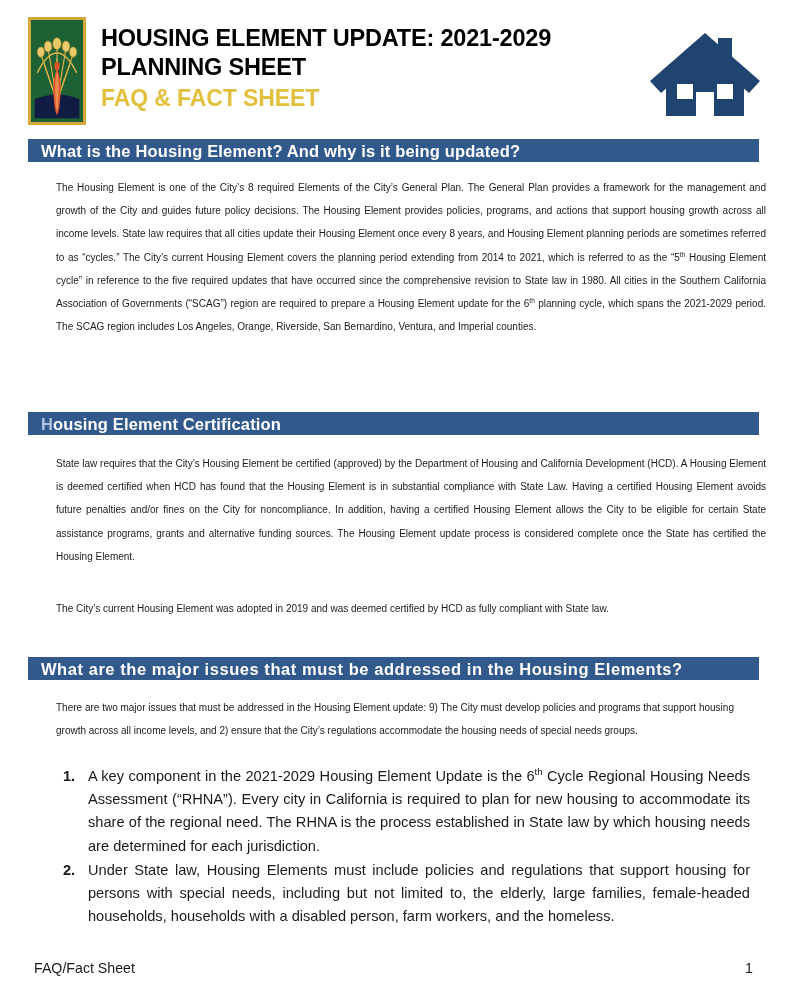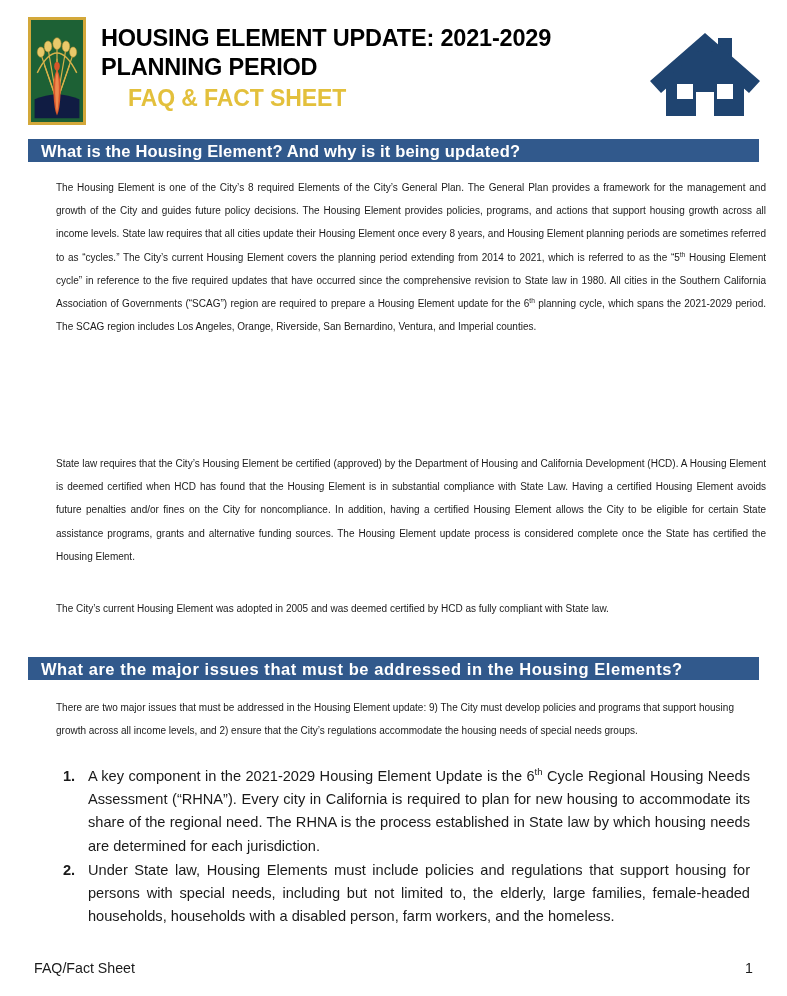--- a/index.html
+++ b/index.html
@@ -62,21 +62,20 @@
     white-space: nowrap;
   }
   .title-sub {
     font-size: 23px;
     font-weight: bold;
     color: #e3c03c;
     line-height: 30px;
     letter-spacing: -0.1px;
     margin-top: 1px;
     white-space: nowrap;
-    margin-left: 27px;
   }
 
   .house-icon {
     position: absolute;
     left: 646px;
     top: 24px;
     width: 118px;
     height: 100px;
   }
   .house-icon svg { display: block; width: 100%; height: 100%; }
@@ -202,21 +201,21 @@
         <path d="M29 52 Q24 62 25 78 Q26 96 29 101 Q32 96 33 78 Q34 62 29 52 Z" fill="#d8562a"></path>
         <path d="M29 54 Q26.5 63 27 78 Q27.6 93 29 98 Q30.4 93 31 78 Q31.5 63 29 54 Z" fill="#ef8a4e"></path>
 
         <ellipse cx="29" cy="49" rx="3.1" ry="4.4" fill="#d8562a"></ellipse>
         <path d="M29 44.5 L29 41" stroke="#d9b24a" stroke-width="1" fill="none"></path>
       </svg>
     </div>
 
     <div class="title-block">
       <div class="title-line1">HOUSING ELEMENT UPDATE: 2021-2029</div>
-      <div class="title-line2">PLANNING PERIOD</div>
+      <div class="title-line2">PLANNING SHEET</div>
       <div class="title-sub">FAQ &amp; FACT SHEET</div>
     </div>
 
     <div class="house-icon">
       <svg viewBox="0 0 118 100" aria-hidden="true">
         <g fill="#1f4470">
 
           <rect x="72" y="14" width="14" height="26"></rect>
 
           <path d="M59 9 L114 57 L103 69 L59 30 L15 69 L4 57 Z"></path>
@@ -230,23 +229,26 @@
       </svg>
     </div>
   </div>
 
   <div class="section-bar" style="top:139px;">
     <span class="bar-text">What is the Housing Element? And why is it being updated?</span>
   </div>
 
   <div class="para" style="top:176px;"><span>The Housing Element is one of the City’s 8 required Elements of the City’s General Plan. The General Plan provides a framework for the management and growth of the City and guides future policy decisions. The Housing Element provides policies, programs, and actions that support housing growth across all income levels. State law requires that all cities update their Housing Element once every 8 years, and Housing Element planning periods are sometimes referred to as “cycles.” The City’s current Housing Element covers the planning period extending from 2014 to 2021, which is referred to as the “5</span><sup>th</sup><span> Housing Element cycle” in reference to the five required updates that have occurred since the comprehensive revision to State law in 1980. All cities in the Southern California Association of Governments (“SCAG”) region are required to prepare a Housing Element update for the 6</span><sup>th</sup><span> planning cycle, which spans the 2021-2029 period. The SCAG region includes Los Angeles, Orange, Riverside, San Bernardino, Ventura, and Imperial counties.</span></div>
 
+  <div class="section-bar" style="top:412px;">
+    <span class="bar-text"><span class="dropcap">H</span><span>ousing Element Certification</span></span>
+  </div>
 
   <div class="para" style="top:452px;">State law requires that the City’s Housing Element be certified (approved) by the Department of Housing and California Development (HCD). A Housing Element is deemed certified when HCD has found that the Housing Element is in substantial compliance with State Law. Having a certified Housing Element avoids future penalties and/or fines on the City for noncompliance. In addition, having a certified Housing Element allows the City to be eligible for certain State assistance programs, grants and alternative funding sources. The Housing Element update process is considered complete once the State has certified the Housing Element.</div>
-  <div class="para nojust" style="top:597px;">The City’s current Housing Element was adopted in 2005 and was deemed certified by HCD as fully compliant with State law.</div>
+  <div class="para nojust" style="top:597px;">The City’s current Housing Element was adopted in 2019 and was deemed certified by HCD as fully compliant with State law.</div>
 
   <div class="section-bar wide-letter" style="top:657px;">
     <span class="bar-text">What are the major issues that must be addressed in the Housing Elements?</span>
   </div>
 
   <div class="para nojust" style="top:696px;">There are two major issues that must be addressed in the Housing Element update: 9) The City must develop policies and programs that support housing growth across all income levels, and 2) ensure that the City’s regulations accommodate the housing needs of special needs groups.</div>
 
   <div class="numlist" style="top:765px;">
     <div class="numitem">
       <span class="num">1.</span><span>A key component in the 2021-2029 Housing Element Update is the 6</span><sup>th</sup><span> Cycle Regional Housing Needs Assessment (“RHNA”). Every city in California is required to plan for new housing to accommodate its share of the regional need. The RHNA is the process established in State law by which housing needs are determined for each jurisdiction.</span>

